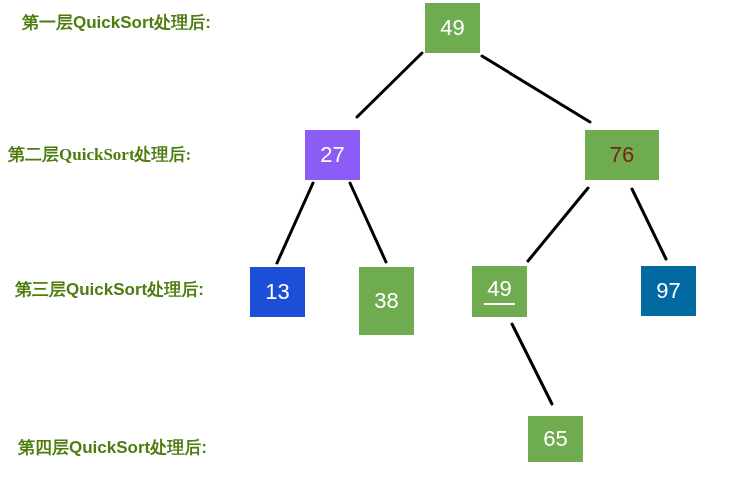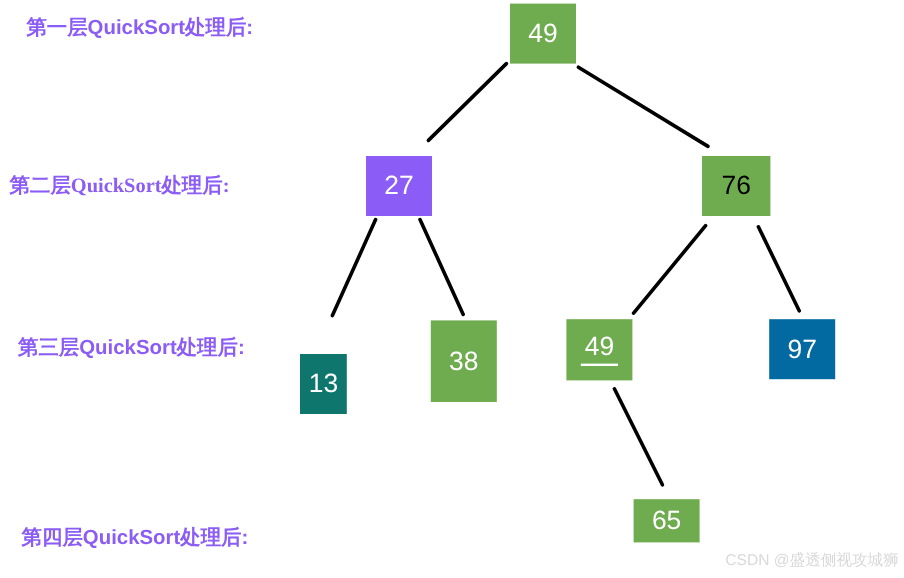--- a/index.html
+++ b/index.html
@@ -17,21 +17,21 @@
   #edges-layer {
     position: absolute;
     left: 0; top: 0;
     width: 753px; height: 482px;
     pointer-events: none;
   }
   .row-label {
     position: absolute;
     font-size: 17px;
     font-weight: bold;
-    color: #8b5cf6;
+    color: #4d7c0f;
     line-height: 21px;
     white-space: nowrap;
   }
   .node {
     position: absolute;
     display: flex;
     align-items: center;
     justify-content: center;
     color: #ffffff;
     font-size: 22px;
@@ -69,33 +69,32 @@
       <div class="row-label" style="left: 15px; top: 279px;">第三层QuickSort处理后:</div>
       <div class="row-label" style="left: 18px; top: 437px;">第四层QuickSort处理后:</div>
     </div>
   <div id="nodes-layer">
       <div class="node" style="left: 425px; top: 3px; width: 55px; height: 50px; background: rgb(111, 171, 79); color: rgb(255, 255, 255);">
         <span>49</span>
       </div>
       <div class="node" style="left: 305px; top: 130px; width: 55px; height: 50px; background: #8b5cf6; color: rgb(255, 255, 255);">
         <span>27</span>
       </div>
-      <div class="node" style="left: 585px; top: 130px; width: 57px; height: 50px; background: rgb(111, 171, 79); color: #000000;">
+      <div class="node" style="left: 585px; top: 130px; width: 74px; height: 50px; background: rgb(111, 171, 79); color: #7f1d1d;">
         <span>76</span>
       </div>
-      <div class="node" style="left: 250px; top: 267px; width: 39px; height: 50px; background: #0f766e; color: rgb(255, 255, 255); margin-top: 28px;">
+      <div class="node" style="left: 250px; top: 267px; width: 55px; height: 50px; background: #1d4ed8; color: rgb(255, 255, 255);">
         <span>13</span>
       </div>
       <div class="node" style="left: 359px; top: 267px; width: 55px; height: 68px; background: rgb(111, 171, 79); color: rgb(255, 255, 255);">
         <span>38</span>
       </div>
       <div class="node" style="left: 472px; top: 266px; width: 55px; height: 51px; background: rgb(111, 171, 79); color: rgb(255, 255, 255);">
         <span class="underline">49</span>
       </div>
       <div class="node" style="left: 641px; top: 266px; width: 55px; height: 50px; background: #0369a1; color: rgb(255, 255, 255);">
         <span>97</span>
       </div>
-      <div class="node" style="left: 528px; top: 416px; width: 55px; height: 36px; background: rgb(111, 171, 79); color: rgb(255, 255, 255);">
+      <div class="node" style="left: 528px; top: 416px; width: 55px; height: 46px; background: rgb(111, 171, 79); color: rgb(255, 255, 255);">
         <span>65</span>
       </div>
     </div>
-  <div class="watermark" style="color: rgb(217, 217, 217);">CSDN @盛透侧视攻城狮</div>
 </div>
 
 </body></html>

